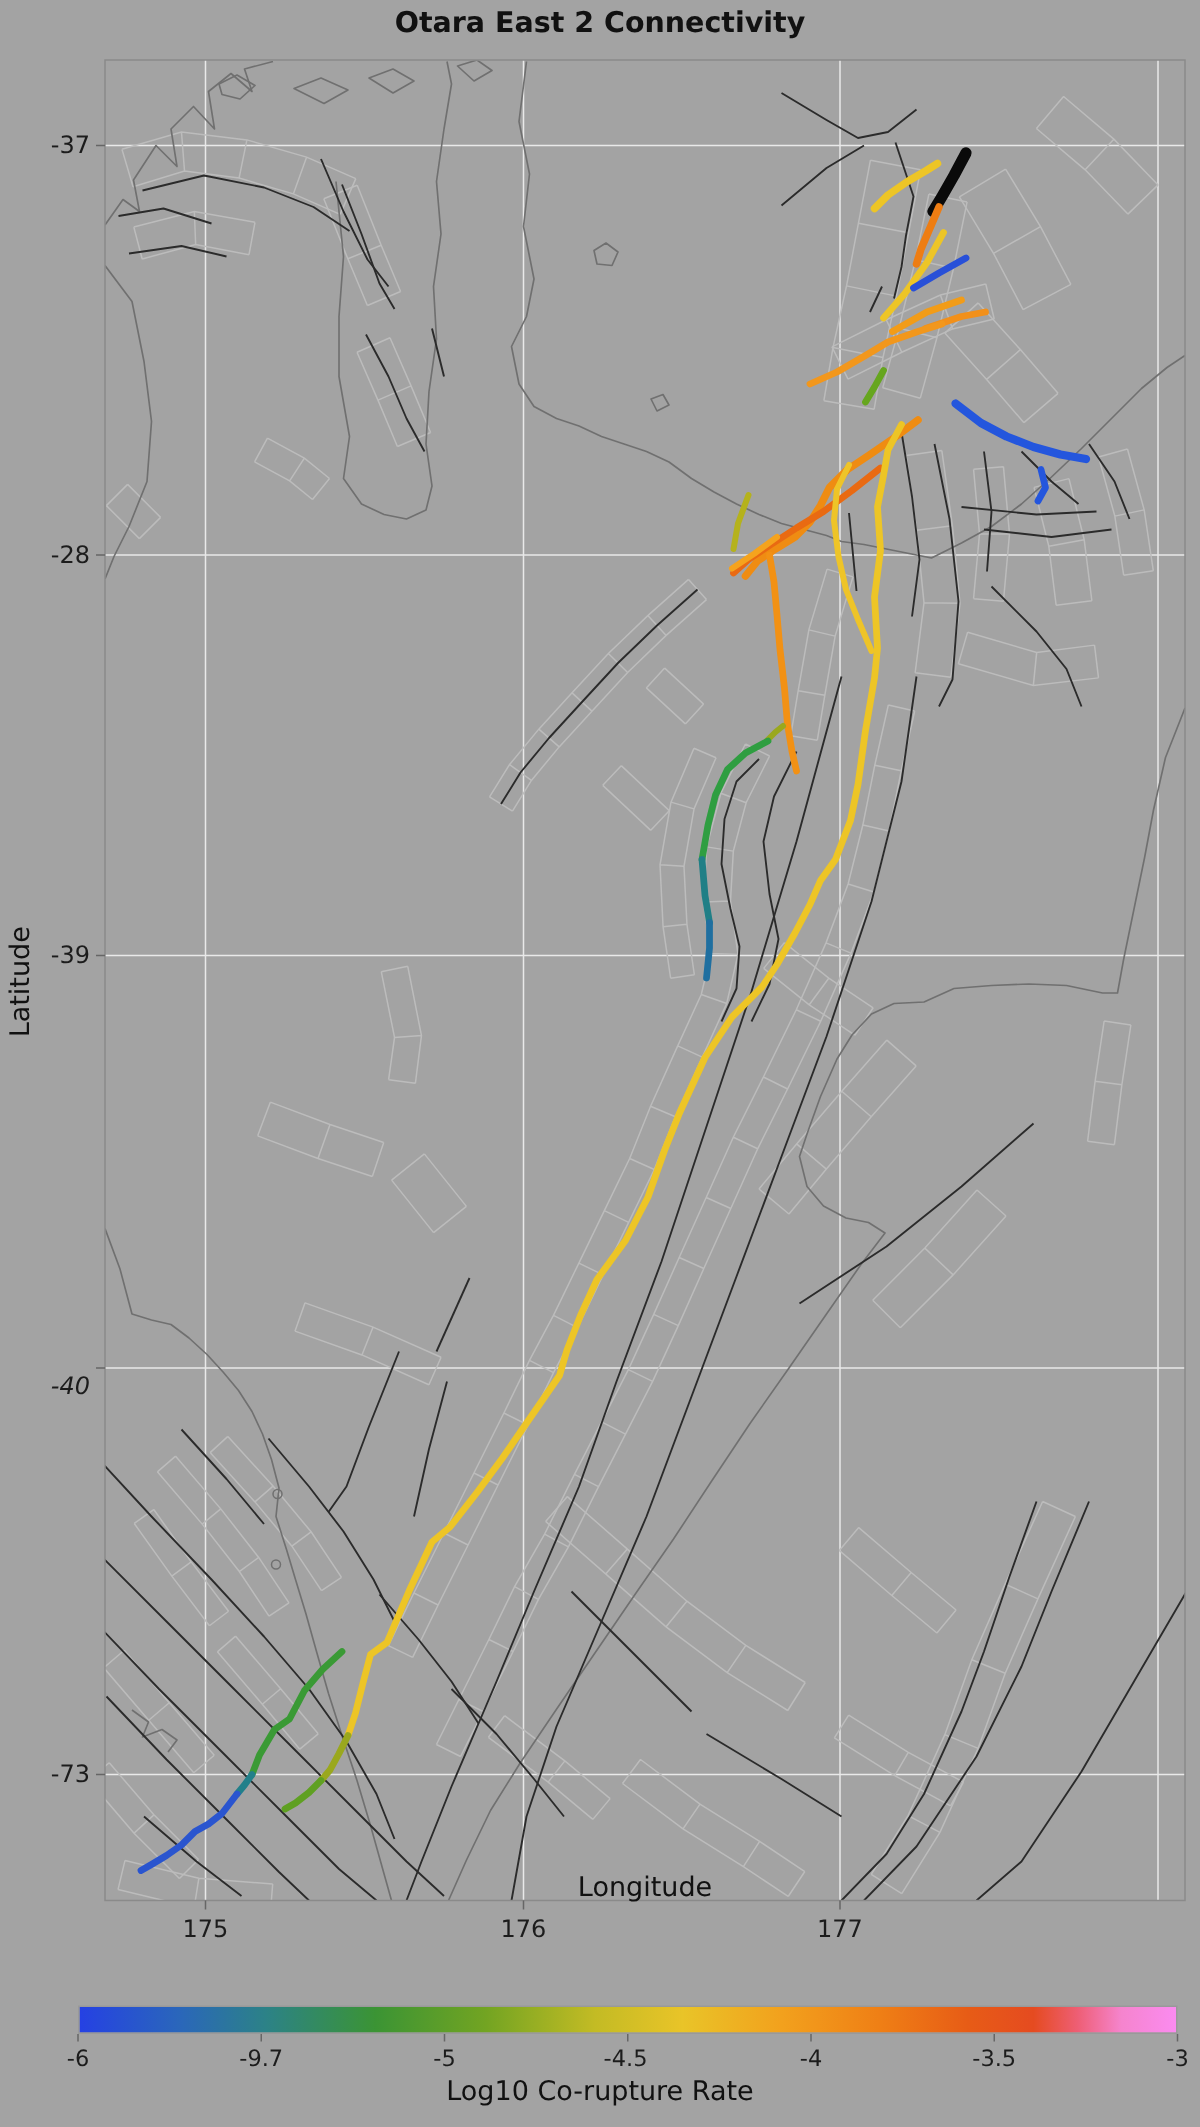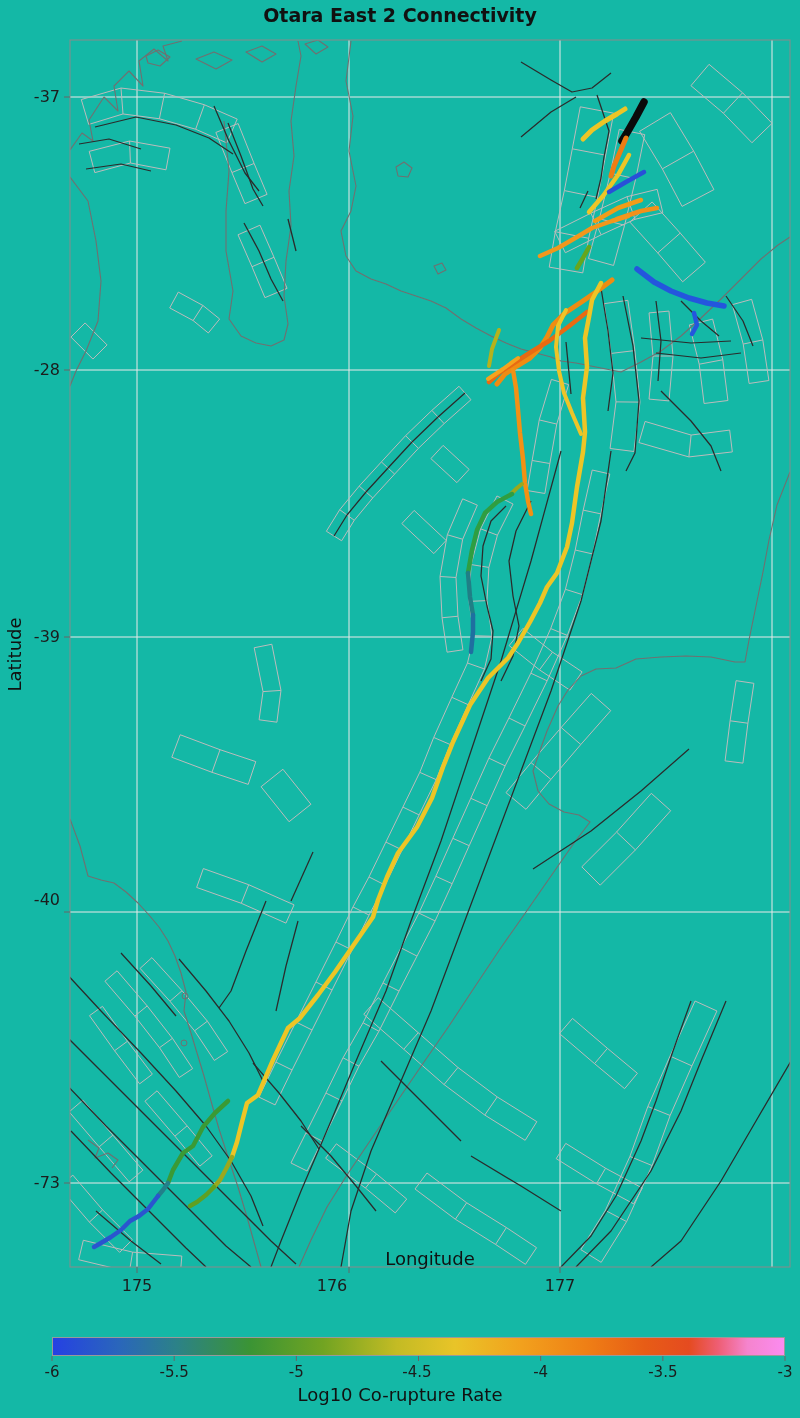--- a/index.html
+++ b/index.html
@@ -1,16 +1,16 @@
 <!DOCTYPE html>
 <html><head>
 <meta charset="utf-8">
 <style>
   html,body{margin:0;padding:0;background:#ffffff;}
-  .fig{position:relative;width:800px;height:1418px;background:#14b8a6;
+  .fig{position:relative;width:800px;height:1418px;background:#a3a3a3;
        font-family:"DejaVu Sans", sans-serif;overflow:hidden;}
   .title{position:absolute;left:0;top:4px;width:800px;text-align:center;
          font-size:19px;font-weight:bold;color:#111;}
   #map-svg{position:absolute;left:0;top:0;}
   .tick{position:absolute;color:#1c1c1c;font-size:16px;}
   .ytick{text-align:right;width:52px;}
   .xtick{text-align:center;width:60px;}
   .cbtick{text-align:center;width:60px;font-size:15px;}
   .xlabel{position:absolute;left:230px;top:1248px;width:400px;text-align:center;
           font-size:18px;color:#111;}
@@ -189,34 +189,34 @@
         <line x1="540.6666666666667" y1="1356" x2="540.6666666666667" y2="1361" stroke="#666666" stroke-width="1"></line>
         <line x1="662.8333333333334" y1="1356" x2="662.8333333333334" y2="1361" stroke="#666666" stroke-width="1"></line>
         <line x1="785" y1="1356" x2="785" y2="1361" stroke="#666666" stroke-width="1"></line>
       </g>
     </svg>
   <div class="title">Otara East 2 Connectivity</div>
   <div id="yticks">
       <div class="tick ytick" style="left: 8px; top: 87px;">-37</div>
       <div class="tick ytick" style="left: 8px; top: 360px;">-28</div>
       <div class="tick ytick" style="left: 8px; top: 627px; text-align: right;">-39</div>
-      <div class="tick ytick" style="left: 8px; top: 890px;">-40</div>
+      <div class="tick ytick" style="left: 8px; top: 914px; font-style: italic;">-40</div>
       <div class="tick ytick" style="left: 8px; top: 1173px;">-73</div>
     </div>
   <div id="xticks">
       <div class="tick xtick" style="left: 107px; top: 1276px;">175</div>
-      <div class="tick xtick" style="left: 302px; top: 1276px; text-align: center;">176</div>
+      <div class="tick xtick" style="left: 319px; top: 1276px; text-align: center;">176</div>
       <div class="tick xtick" style="left: 530px; top: 1276px;">177</div>
     </div>
   <div class="xlabel">Longitude</div>
   <div class="ylabel">Latitude</div>
   <div class="cbar" id="cbar" style="background: linear-gradient(90deg, rgb(37, 65, 227) 0%, rgb(42, 102, 187) 9%, rgb(44, 130, 135) 17%, rgb(59, 148, 52) 27%, rgb(114, 164, 34) 37%, rgb(195, 187, 36) 47%, rgb(233, 196, 40) 55%, rgb(242, 161, 29) 64%, rgb(239, 127, 21) 73%, rgb(231, 92, 22) 81%, rgb(229, 75, 32) 87%, rgb(238, 94, 116) 91%, rgb(245, 132, 205) 95%, rgb(251, 139, 240) 100%);"></div>
   <div id="cbticks">
       <div class="tick cbtick" style="left: 22px; top: 1363px;">-6</div>
-      <div class="tick cbtick" style="left: 144.167px; top: 1363px;">-5.5</div>
+      <div class="tick cbtick" style="left: 144.167px; top: 1363px;">-9.7</div>
       <div class="tick cbtick" style="left: 266.333px; top: 1363px;">-5</div>
       <div class="tick cbtick" style="left: 387px; top: 1363px;">-4.5</div>
       <div class="tick cbtick" style="left: 510.667px; top: 1363px;">-4</div>
       <div class="tick cbtick" style="left: 632.833px; top: 1363px;">-3.5</div>
       <div class="tick cbtick" style="left: 755px; top: 1363px;">-3</div>
     </div>
   <div class="cblabel">Log10 Co-rupture Rate</div>
 </div>
 
 </body></html>

